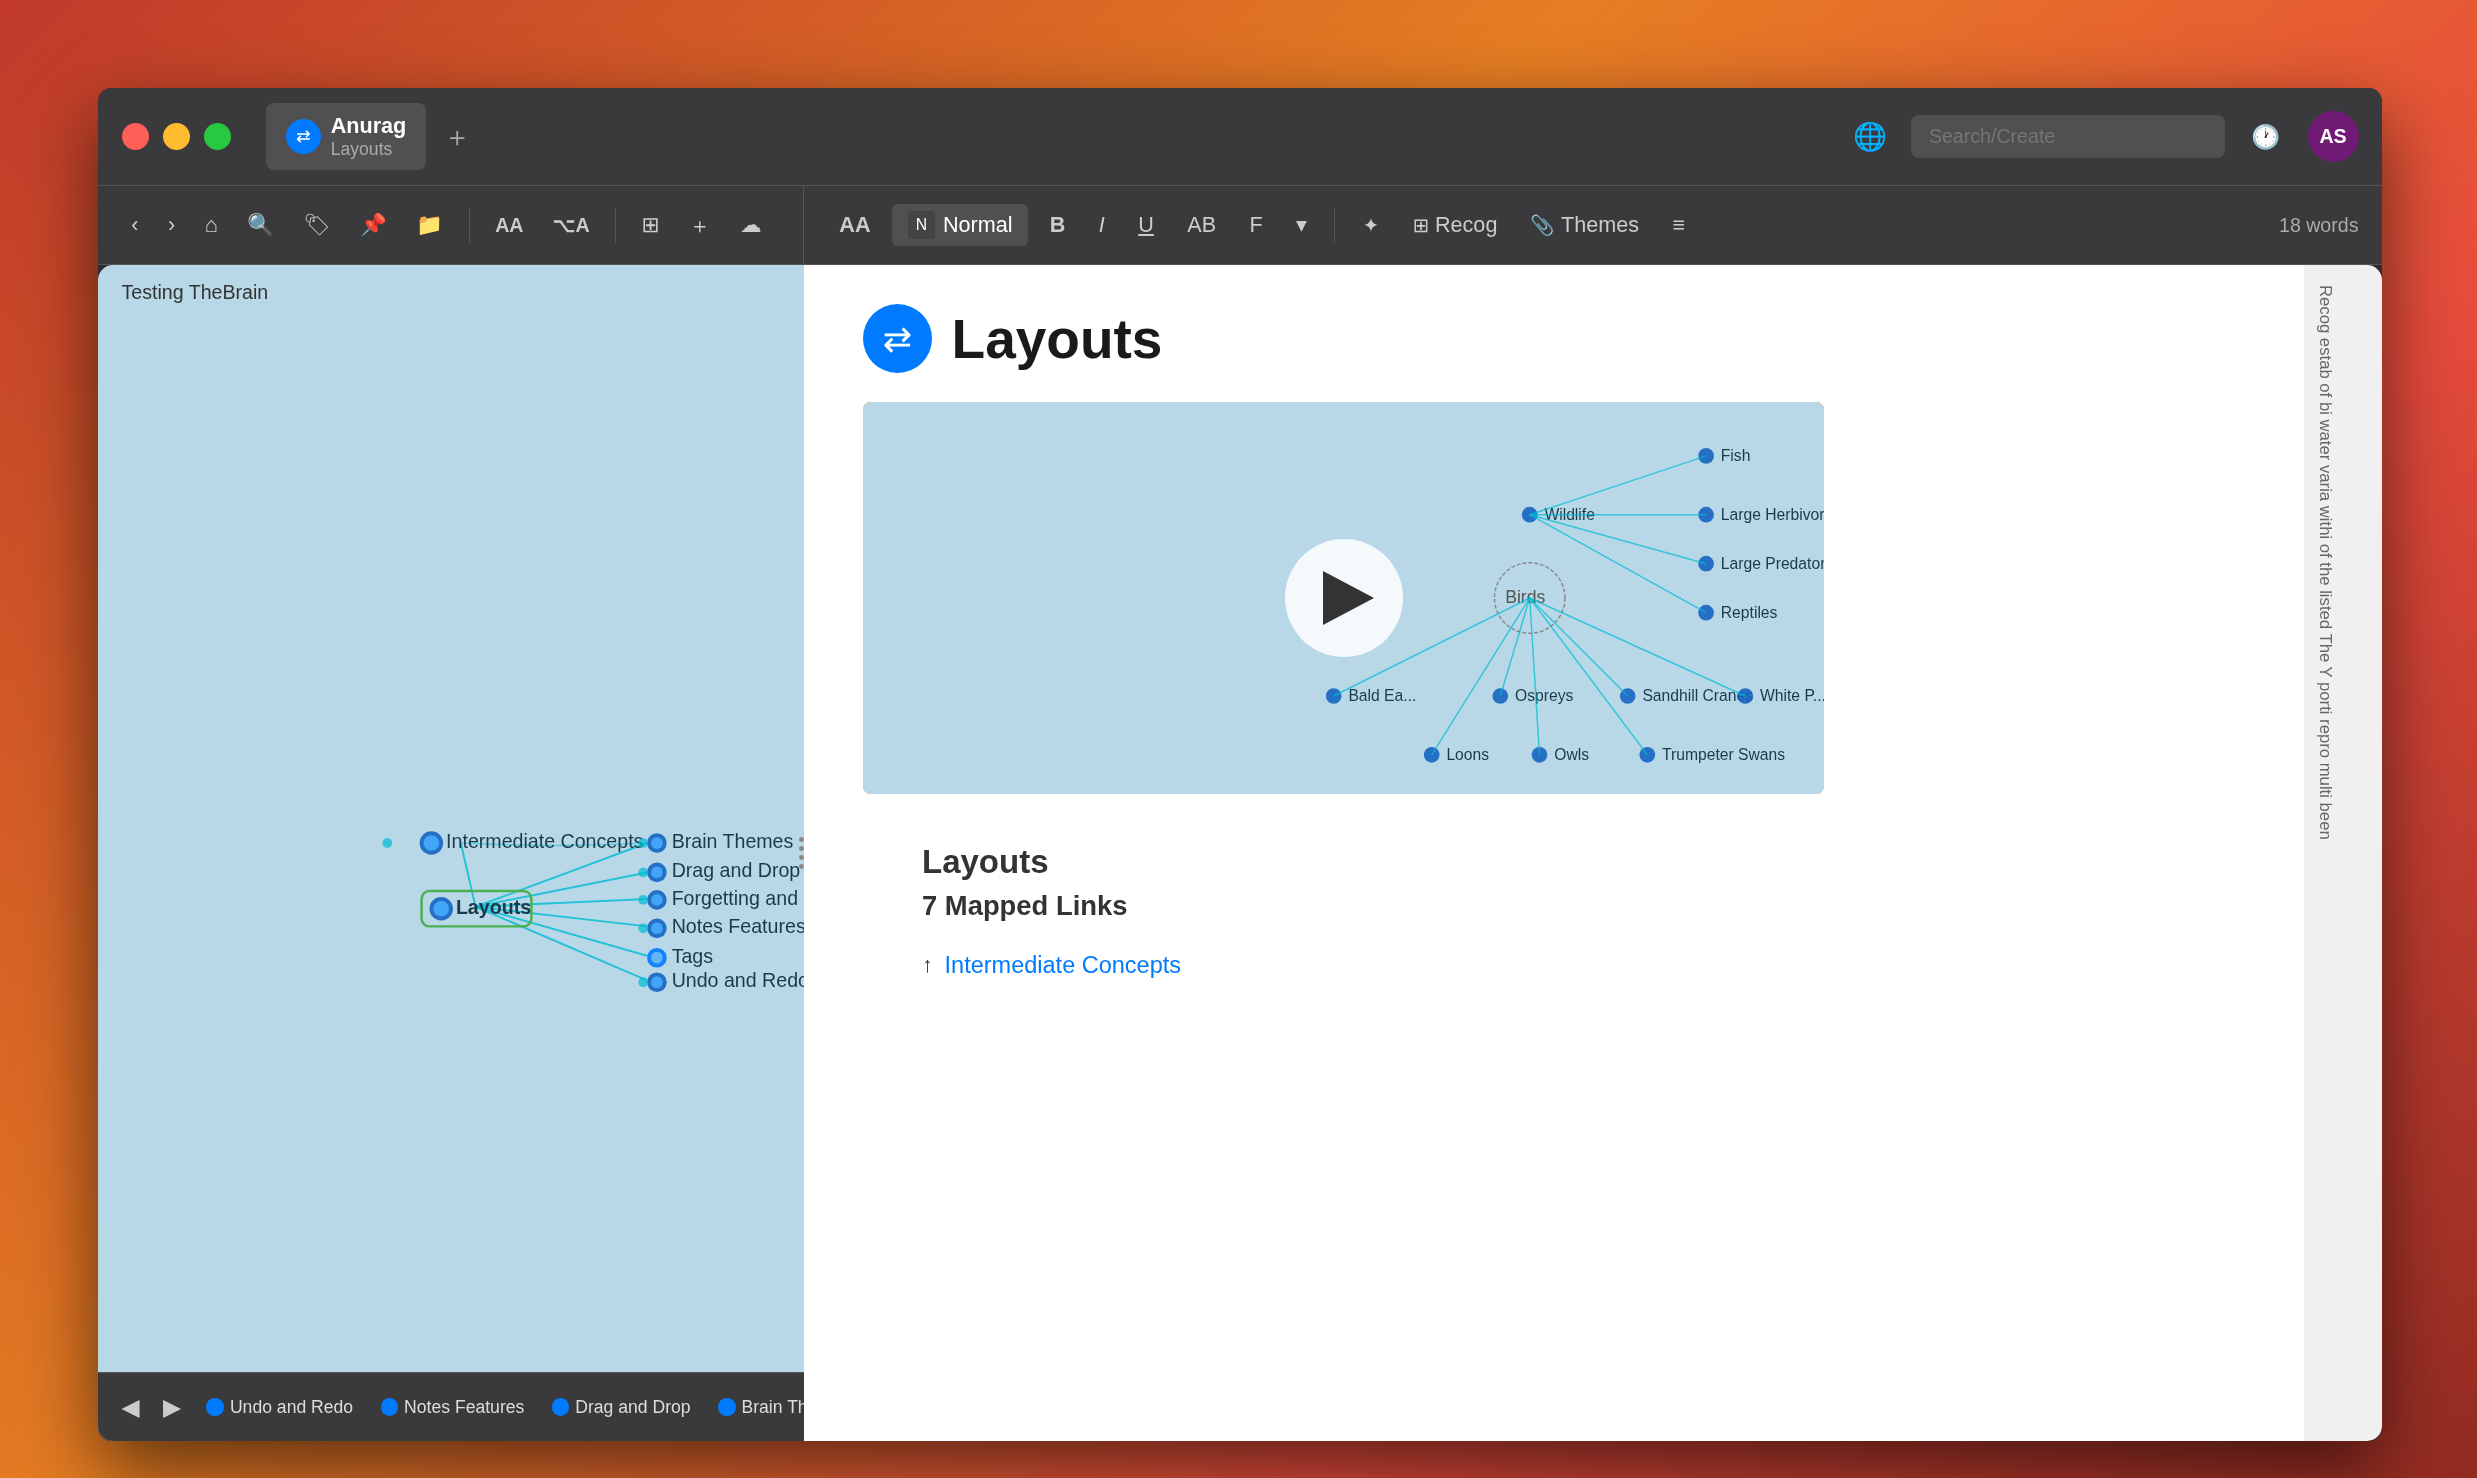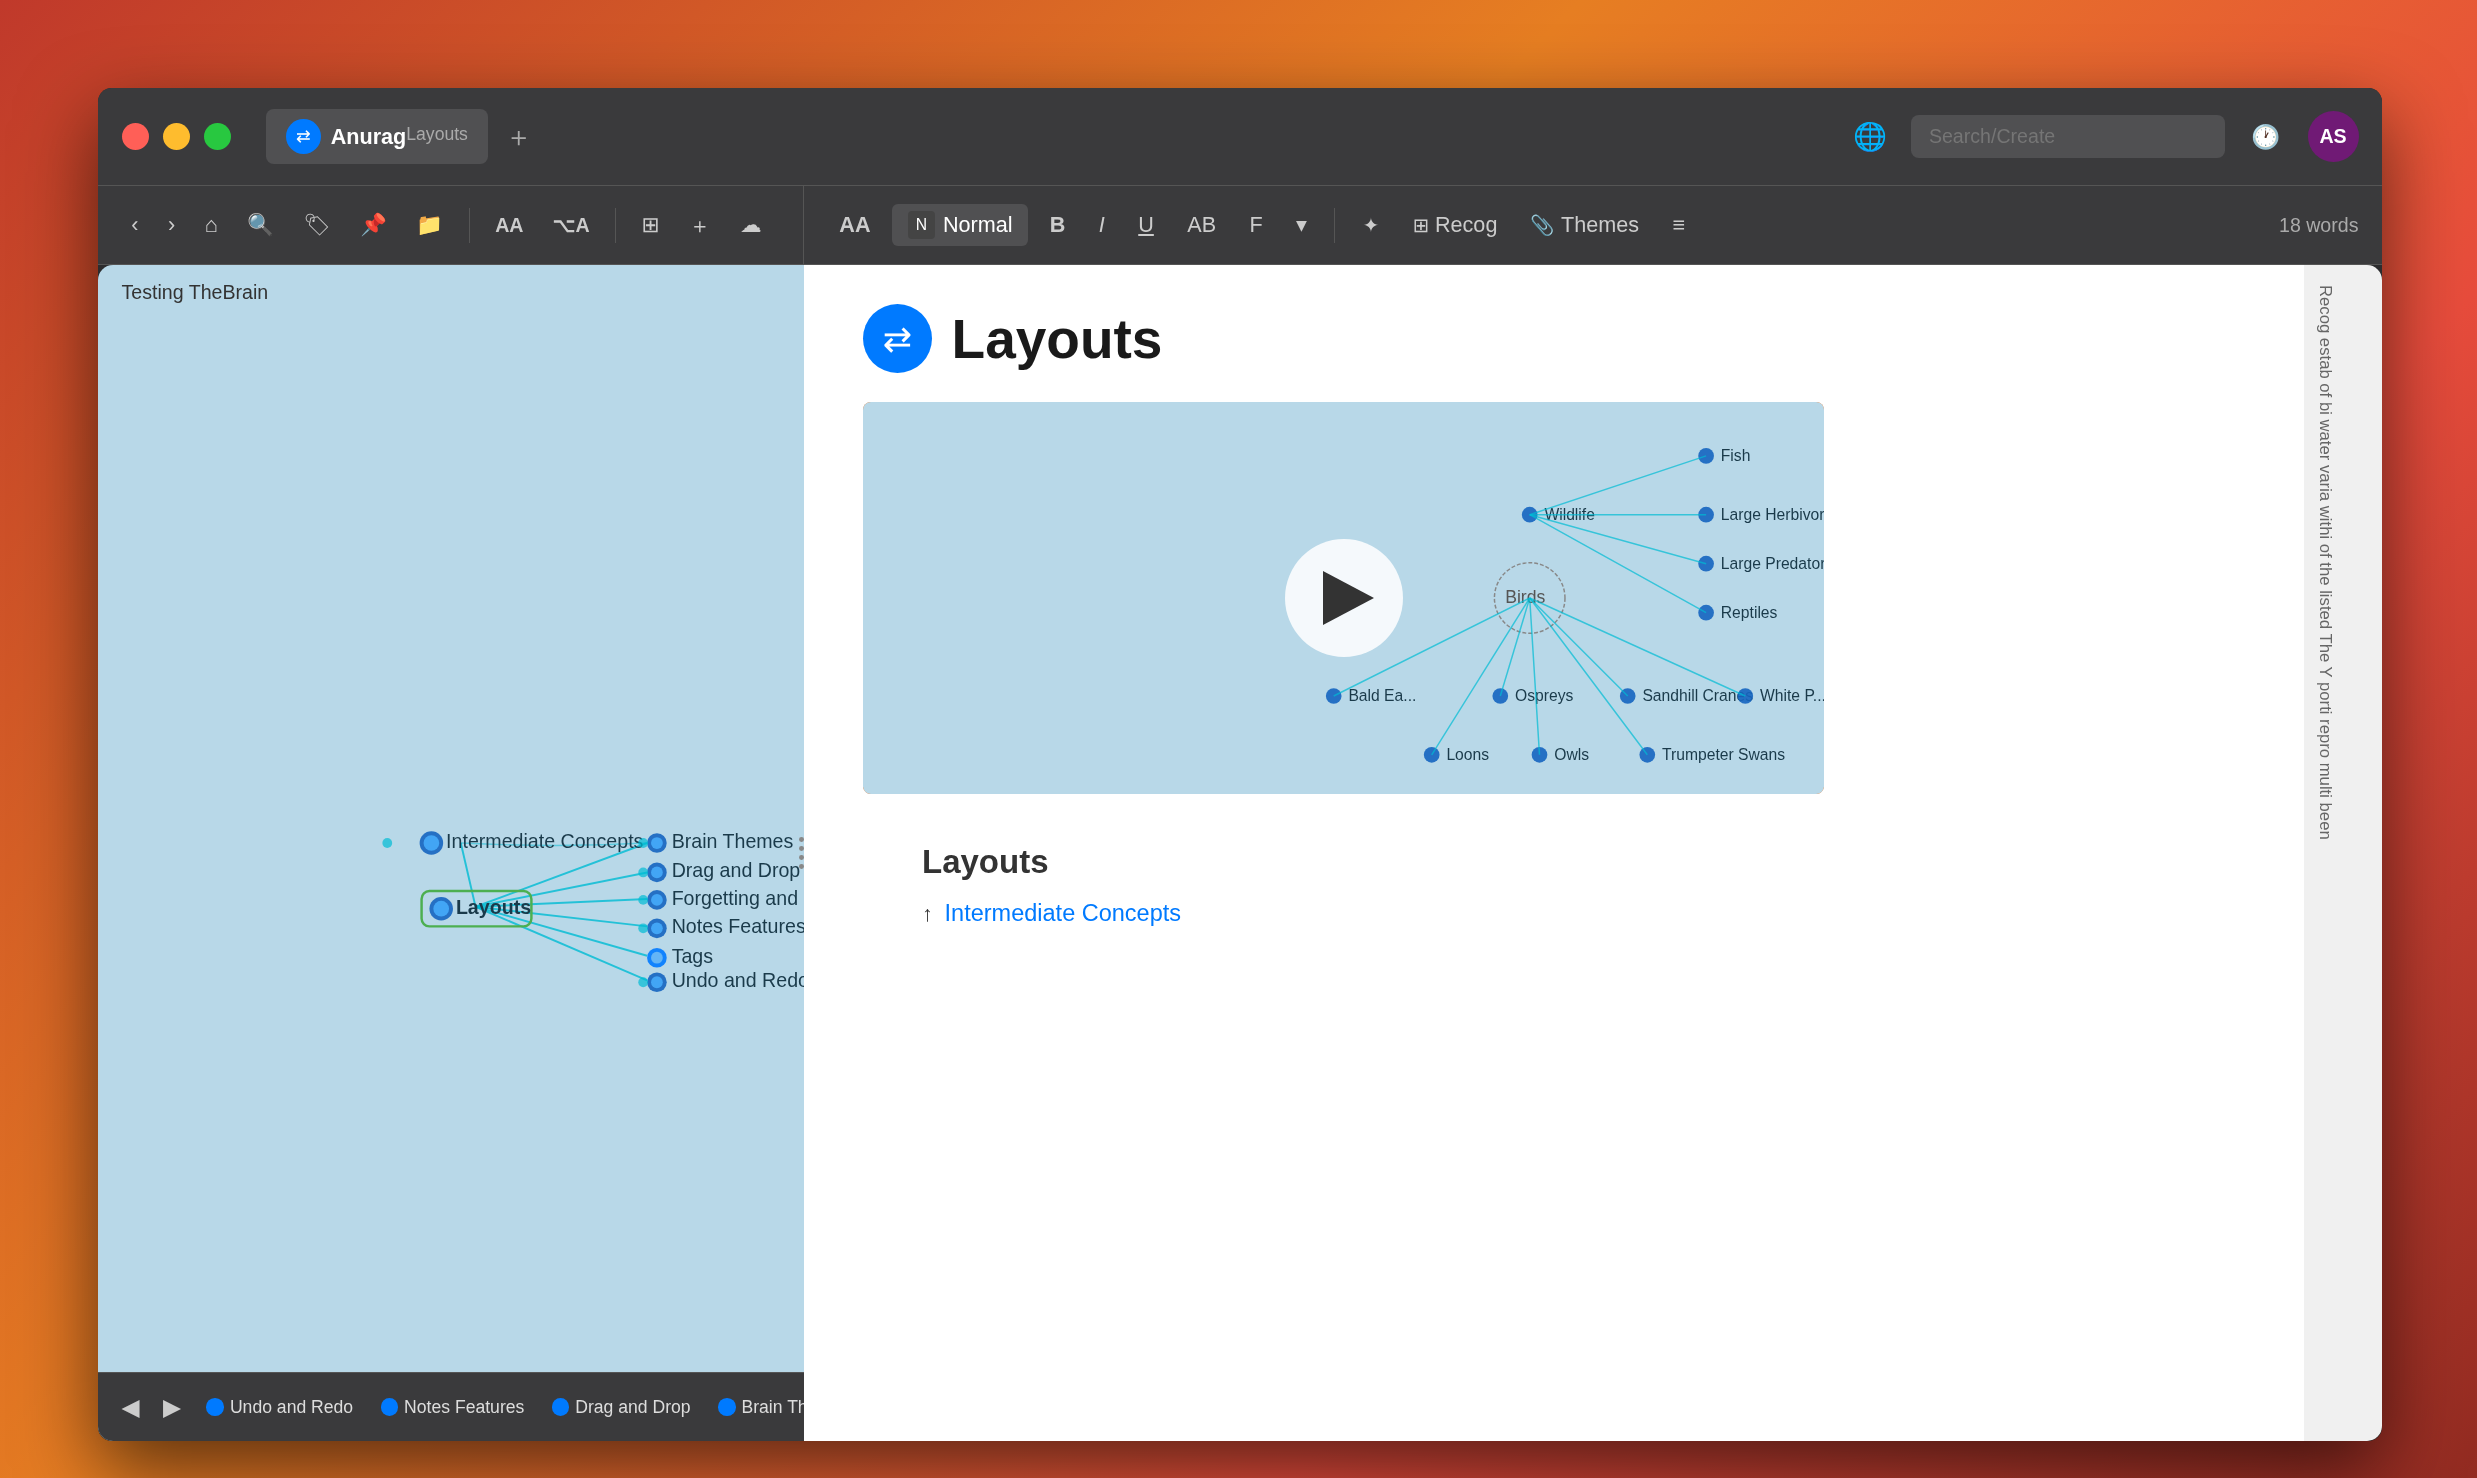--- a/index.html
+++ b/index.html
@@ -71,20 +71,21 @@
       background: #007aff;
       border-radius: 50%;
       display: flex;
       align-items: center;
       justify-content: center;
       font-size: 17.6px;
       color: white;
     }
     .tab-text {
       display: flex;
+      flex-direction: column;
     }
     .tab-title { color: #fff; font-size: 21.6px; font-weight: 600; }
     .tab-subtitle { color: #aaa; font-size: 17.6px; }
 
     .tab-add-btn {
       width: 43px;
       height: 43px;
       background: transparent;
       border: none;
       color: #aaa;
@@ -672,20 +673,21 @@
             <line x1="680" y1="200" x2="690" y2="360" stroke="#00bcd4" stroke-width="1.5" opacity="0.7"></line>
             <line x1="680" y1="200" x2="800" y2="360" stroke="#00bcd4" stroke-width="1.5" opacity="0.7"></line>
           </svg>
           <div class="play-btn-overlay">
             <div class="play-triangle"></div>
           </div>
         </div>
 
         <div class="mapped-links">
           <div class="mapped-links-title">Layouts</div>
+          <div class="mapped-links-count">7 Mapped Links</div>
           <div class="mapped-link-item">
             <span class="link-arrow">↑</span>
             <span>Intermediate Concepts</span>
           </div>
         </div>
       </div>
 
     </div>
 
     <div class="right-sidebar">

